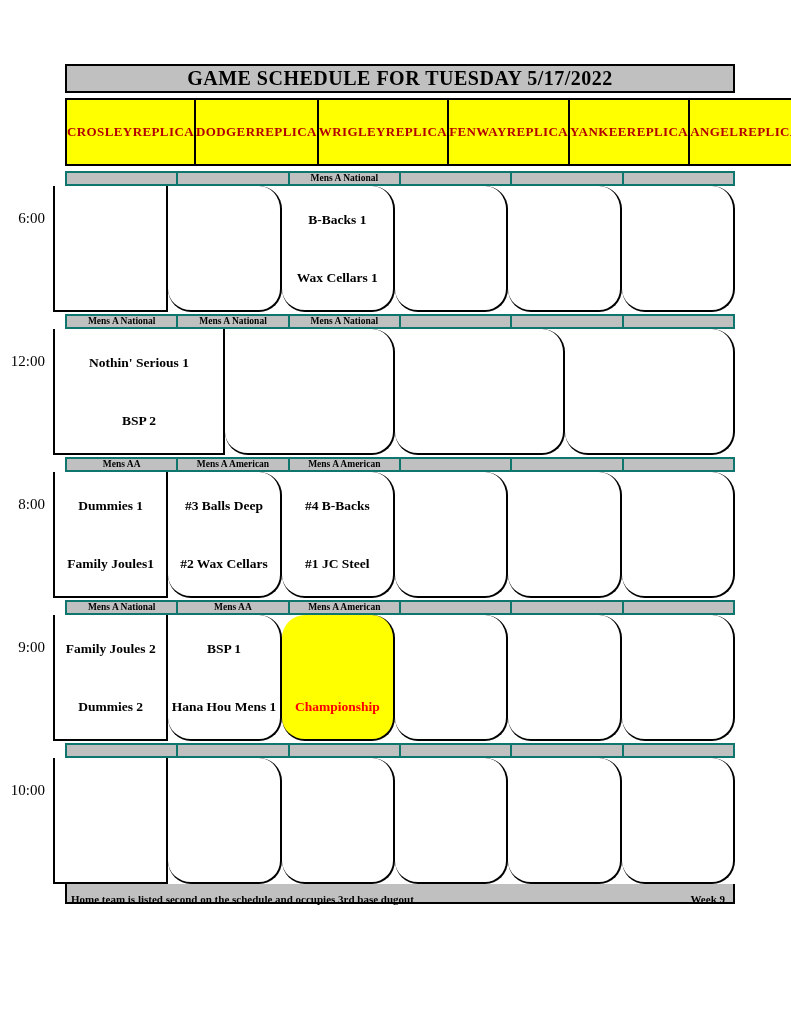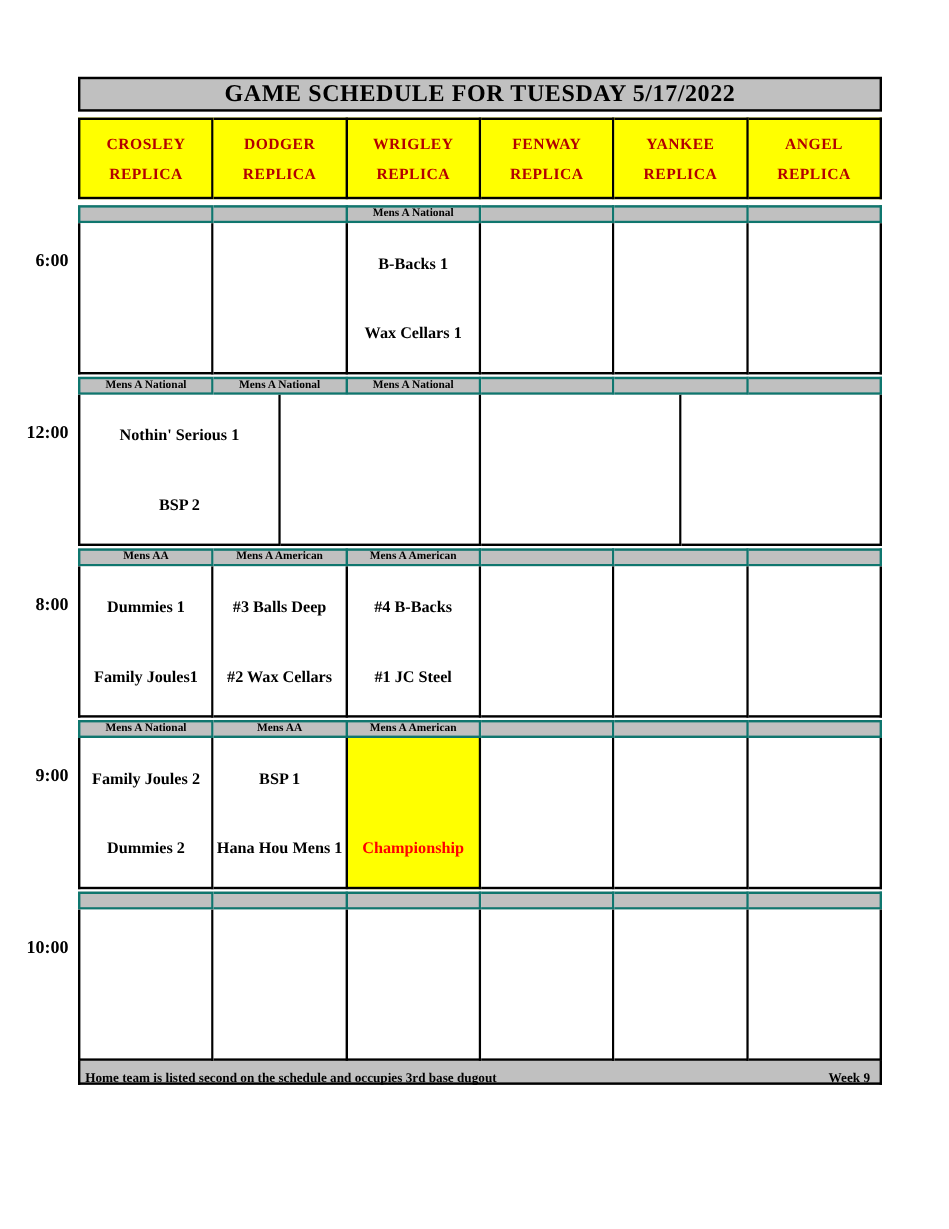--- a/index.html
+++ b/index.html
@@ -16,43 +16,43 @@
   }
   .sheet{position:absolute;top:64px;left:0;width:735px;}
   .title-bar{
     margin-left:65px;width:670px;height:29px;background:var(--band);
     border:2px solid #000;display:flex;align-items:center;justify-content:center;
     font-weight:bold;font-size:20px;letter-spacing:.5px;margin-bottom:5px;
   }
   .header-row{display:flex;margin-left:65px;width:670px;margin-bottom:5px;}
   .header-cell{
     flex:1;height:68px;background:var(--yellow);border:2px solid #000;
-    display:flex;flex-direction:column;justify-content:space-around;align-items:center;
+    display:flex;flex-direction:row;justify-content:space-around;align-items:center;
     padding:7px 0;color:var(--hdr);font-weight:bold;font-size:13px;letter-spacing:.4px;
   }
   .header-cell + .header-cell{border-left:none;}
   .block + .block{margin-top:2px;}
   .band-row,.games-row{display:flex;width:735px;}
   .spacer{width:65px;flex:none;}
   .time-cell{
-    width:65px;flex:none;text-align:right;padding:24px 8px 0 0;
-    font-weight:bold;font-size:15px;
+    width:53px;flex:none;text-align:right;padding:24px 8px 0 0;
+    font-weight:normal;font-size:15px;
   }
   .band{
     flex:1;height:15px;background:var(--band);border:2px solid #0f766e;
     display:flex;align-items:center;justify-content:center;
     font-weight:bold;font-size:9.5px;line-height:1;
   }
   .band + .band{border-left:none;}
   .game-cell{
     flex:1;height:126px;background:#fff;border:2px solid #000;border-top:none;
     display:flex;flex-direction:column;justify-content:space-around;align-items:center;
     padding:4px 1px;
   }
-  .game-cell + .game-cell{border-left:none;}
+  .game-cell + .game-cell{border-left:none;border-radius:23px;}
   .game-cell.highlight{background:var(--yellow);}
   .team{
     font-weight:bold;font-size:13.5px;text-align:center;white-space:nowrap;
     min-height:17px;line-height:17px;
   }
   .team.championship{color:var(--champ);}
   .footer{
     display:flex;margin-left:65px;width:670px;height:20px;background:var(--band);
     border:2px solid #000;border-top:none;align-items:center;justify-content:space-between;
     font-weight:bold;font-size:11px;padding:12px 8px 0 4px;

